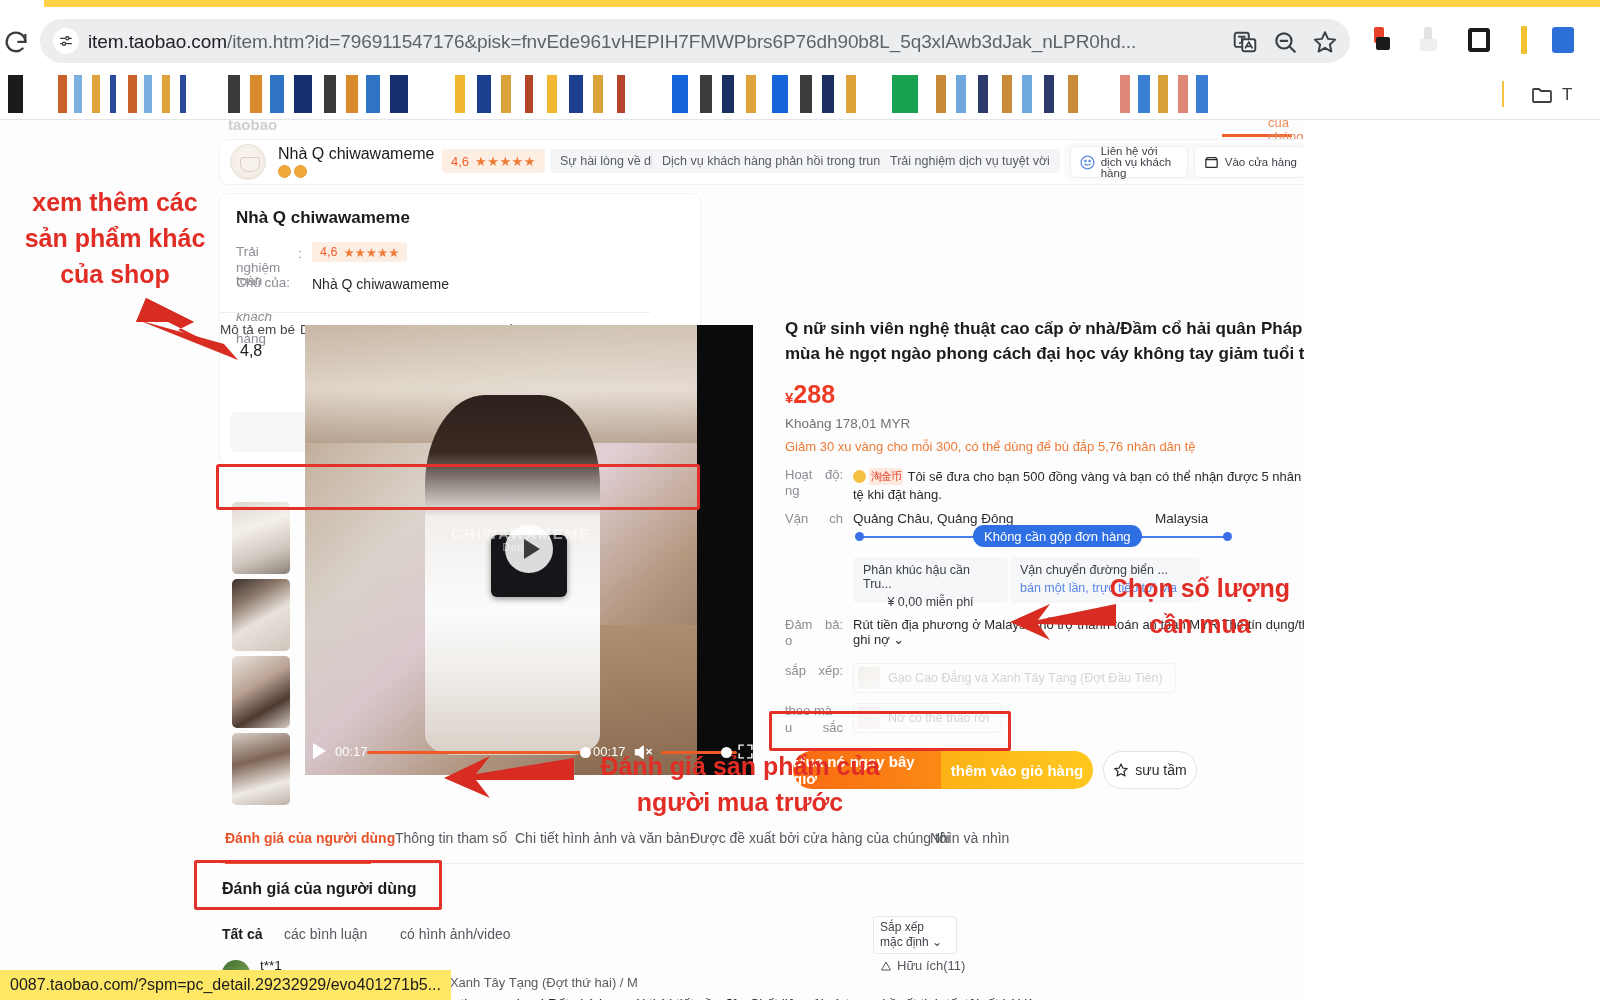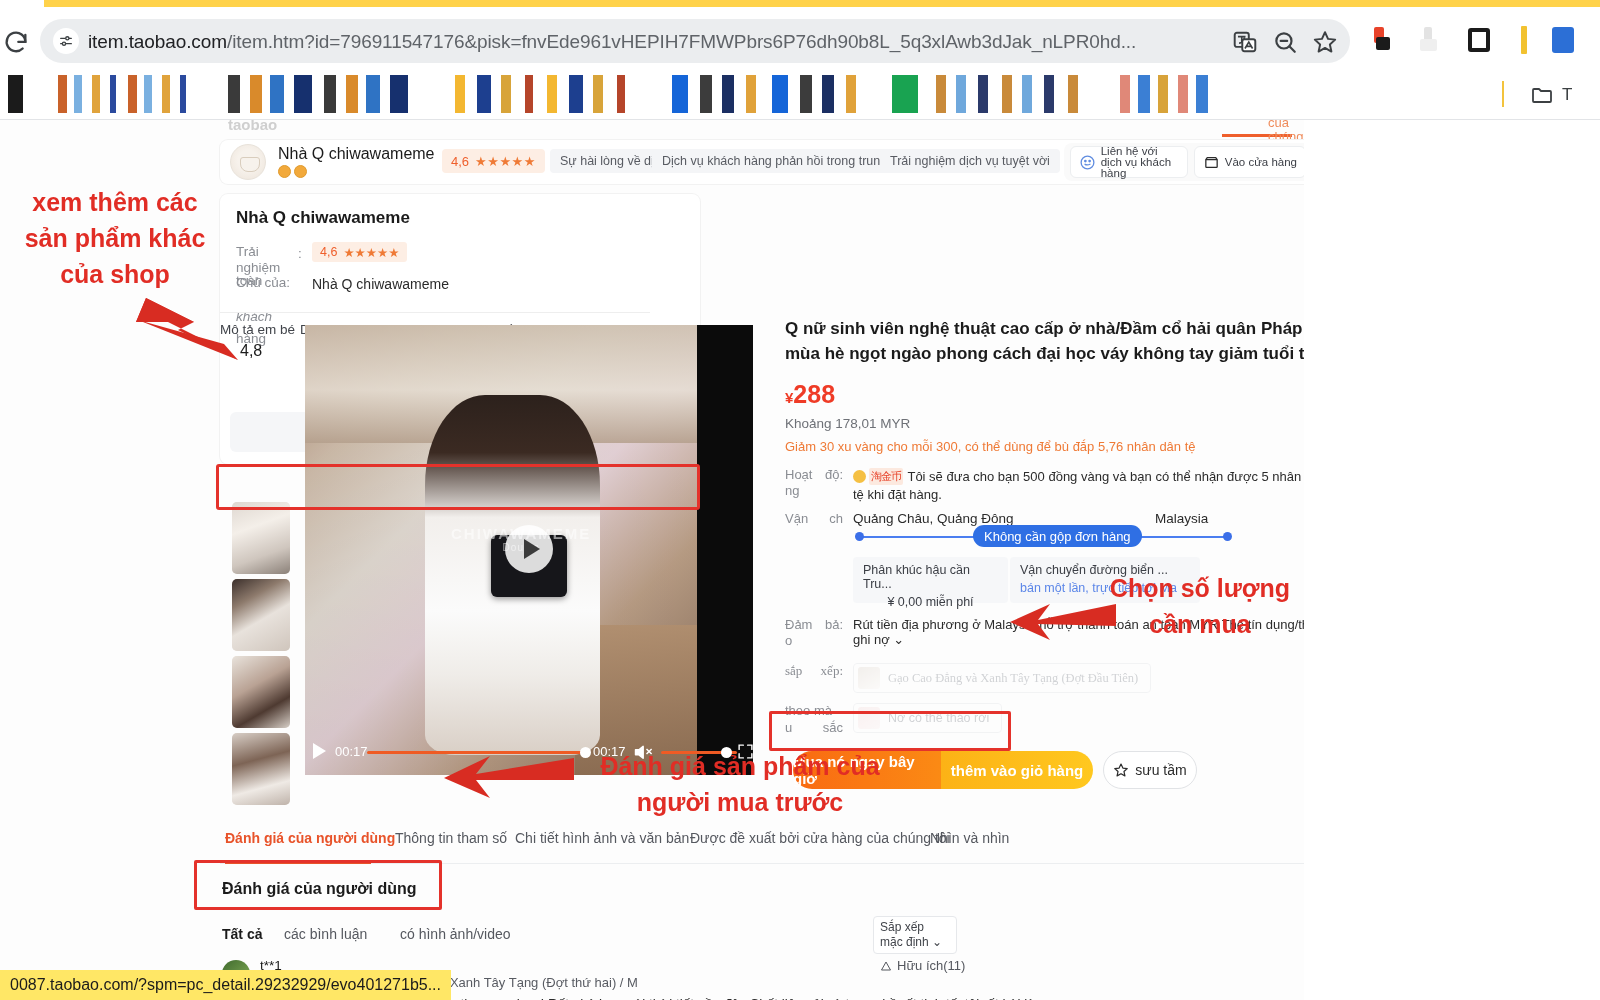--- a/index.html
+++ b/index.html
@@ -644,21 +644,21 @@
 
     <div class="prow" style="margin-top:14px;">
       <div class="prow-lbl">
         <span>Đảm</span>
           <span>bả:</span>
       </div>
       <div style="position:absolute;left:0;top:16px;font-size:13px;color:#8a8d93;">o</div>
       <div class="prow-body p-guarantee">Rút tiền địa phương ở Malaysia hỗ trợ thanh toán an toàn MYR Thẻ tín dụng/thẻ ghi nợ ⌄</div>
     </div>
 
-    <div class="prow" style="margin-top:16px;font-family:Liberation Serif, serif;">
+    <div class="prow" style="margin-top:16px;">
       <div class="prow-lbl">
         <span>sắp</span>
           <span>xếp:</span>
       </div>
       <div class="prow-body">
         <span class="sku-chip dim">
           <span class="sku-img light"></span>
           <span class="sku-text muted">Gạo Cao Đẳng và Xanh Tây Tạng (Đợt Đầu Tiên)</span>
         </span>
       </div>

